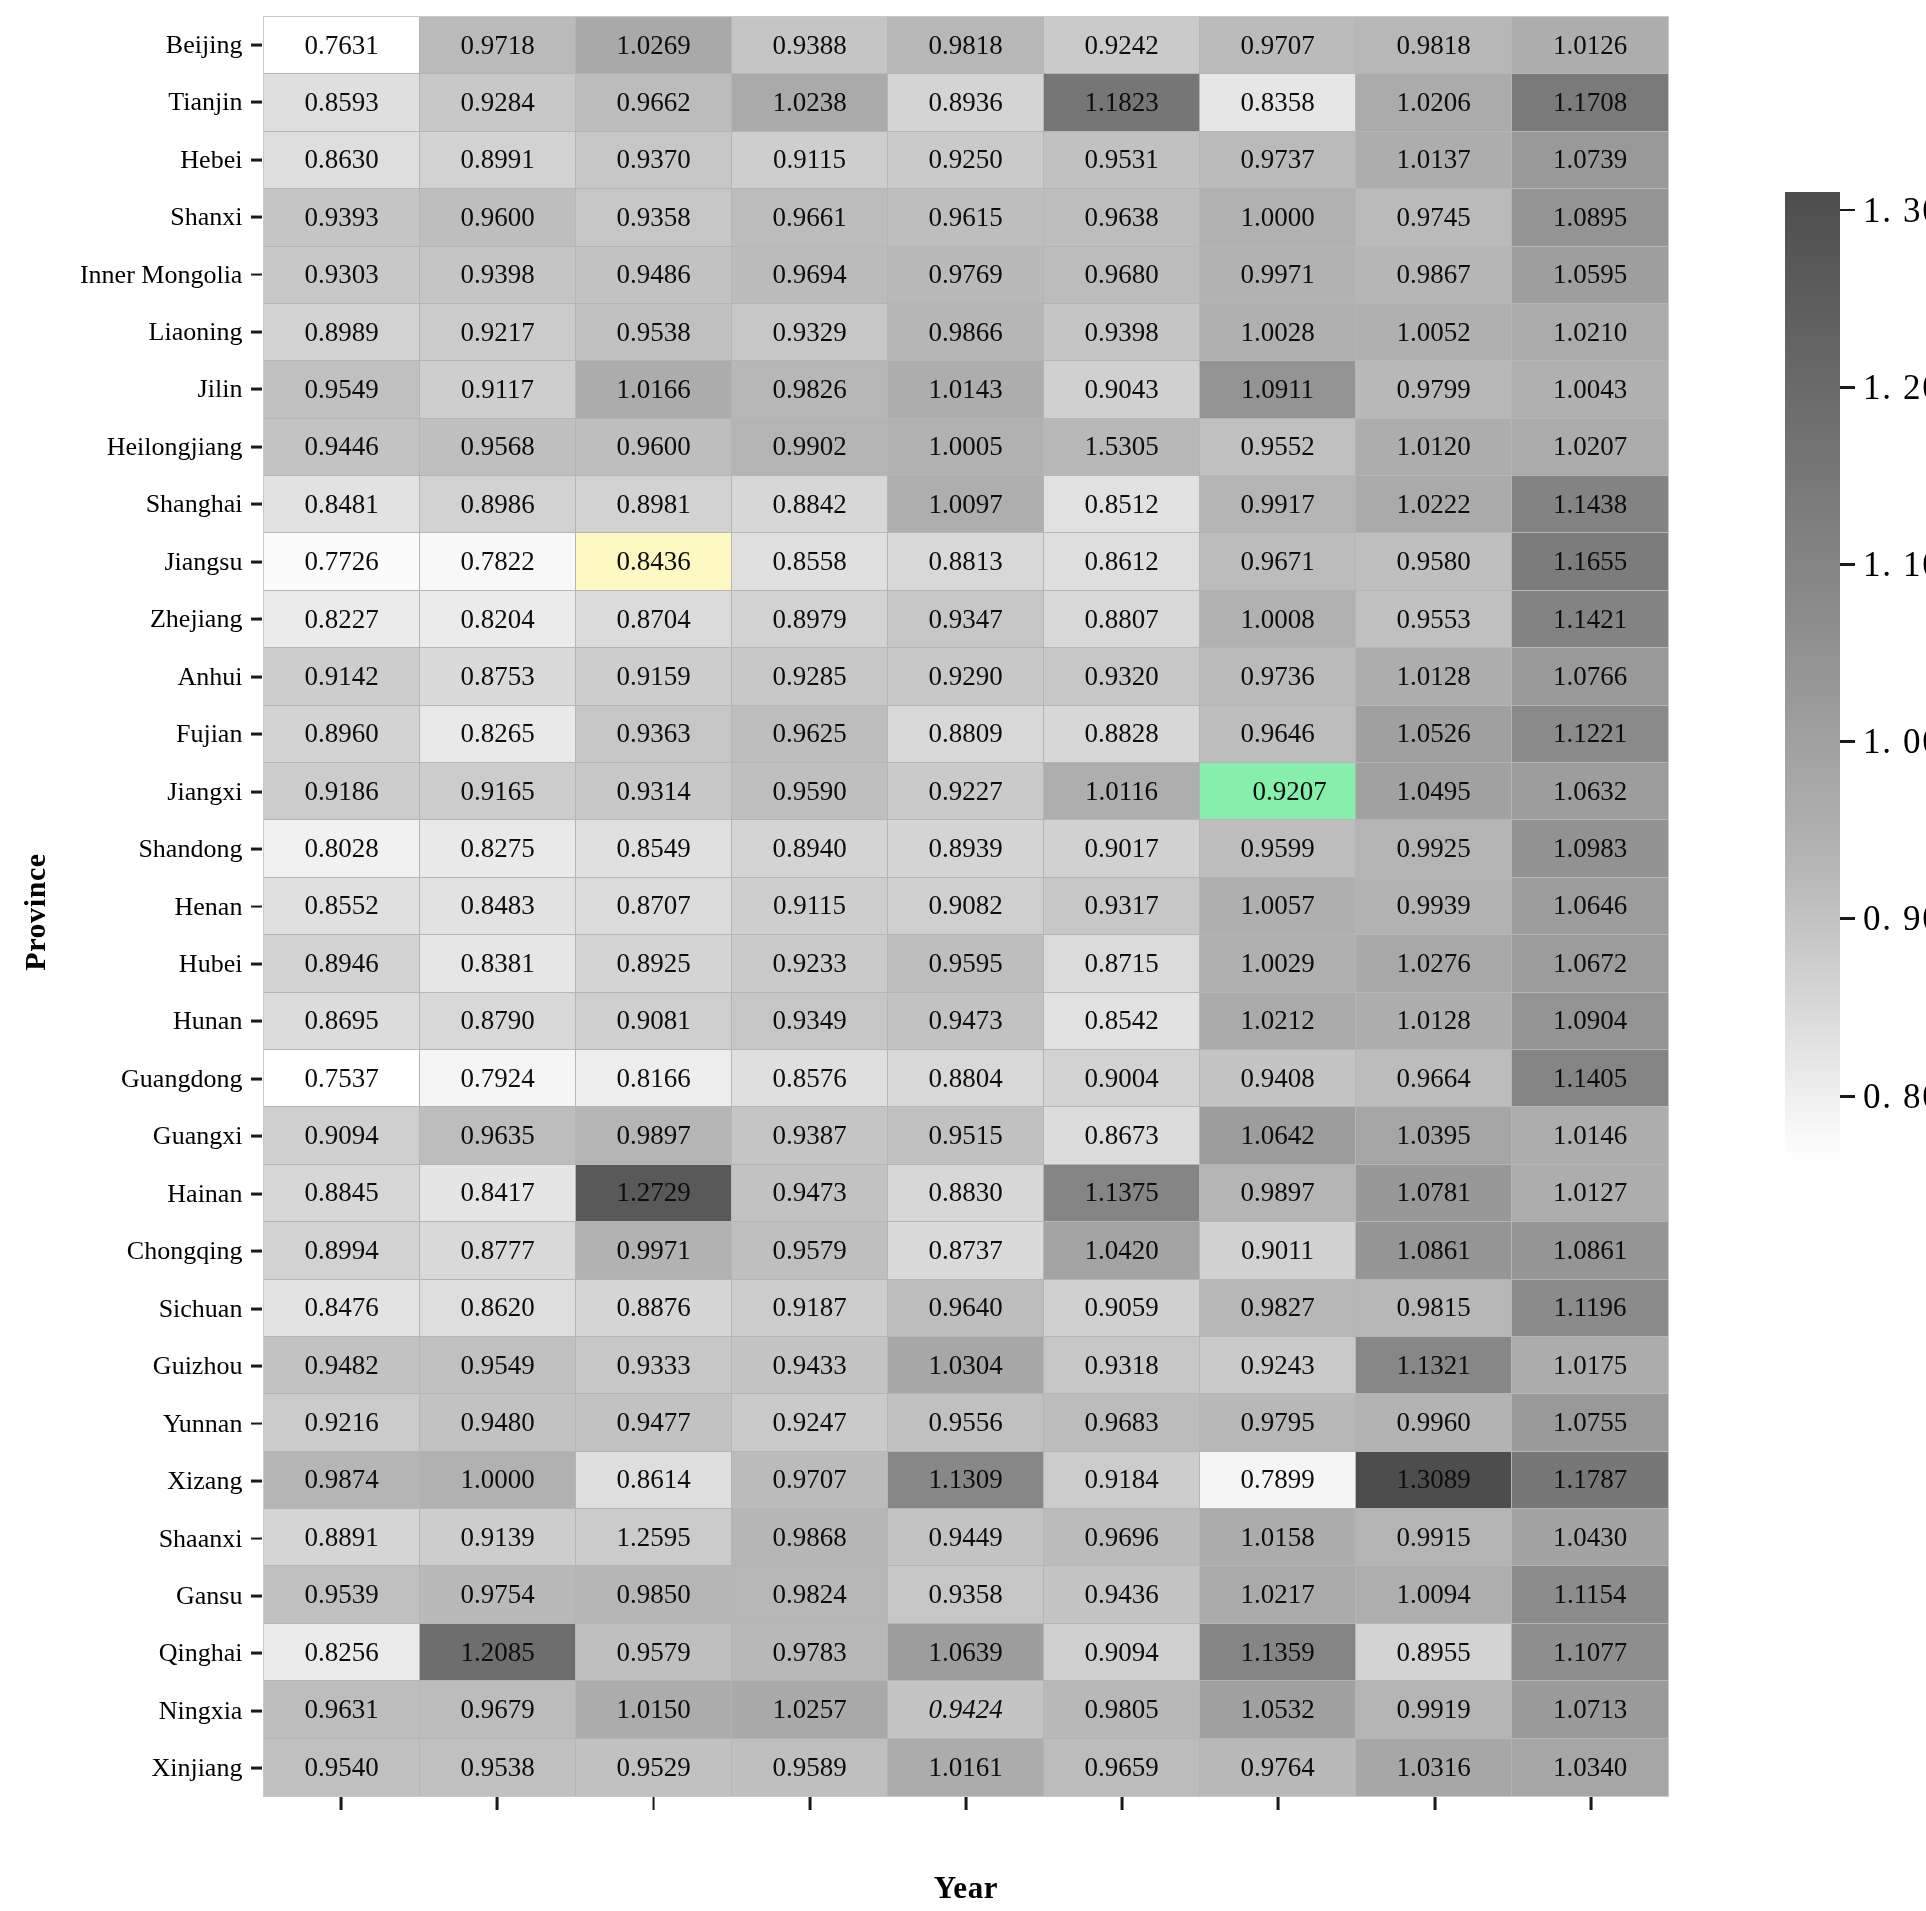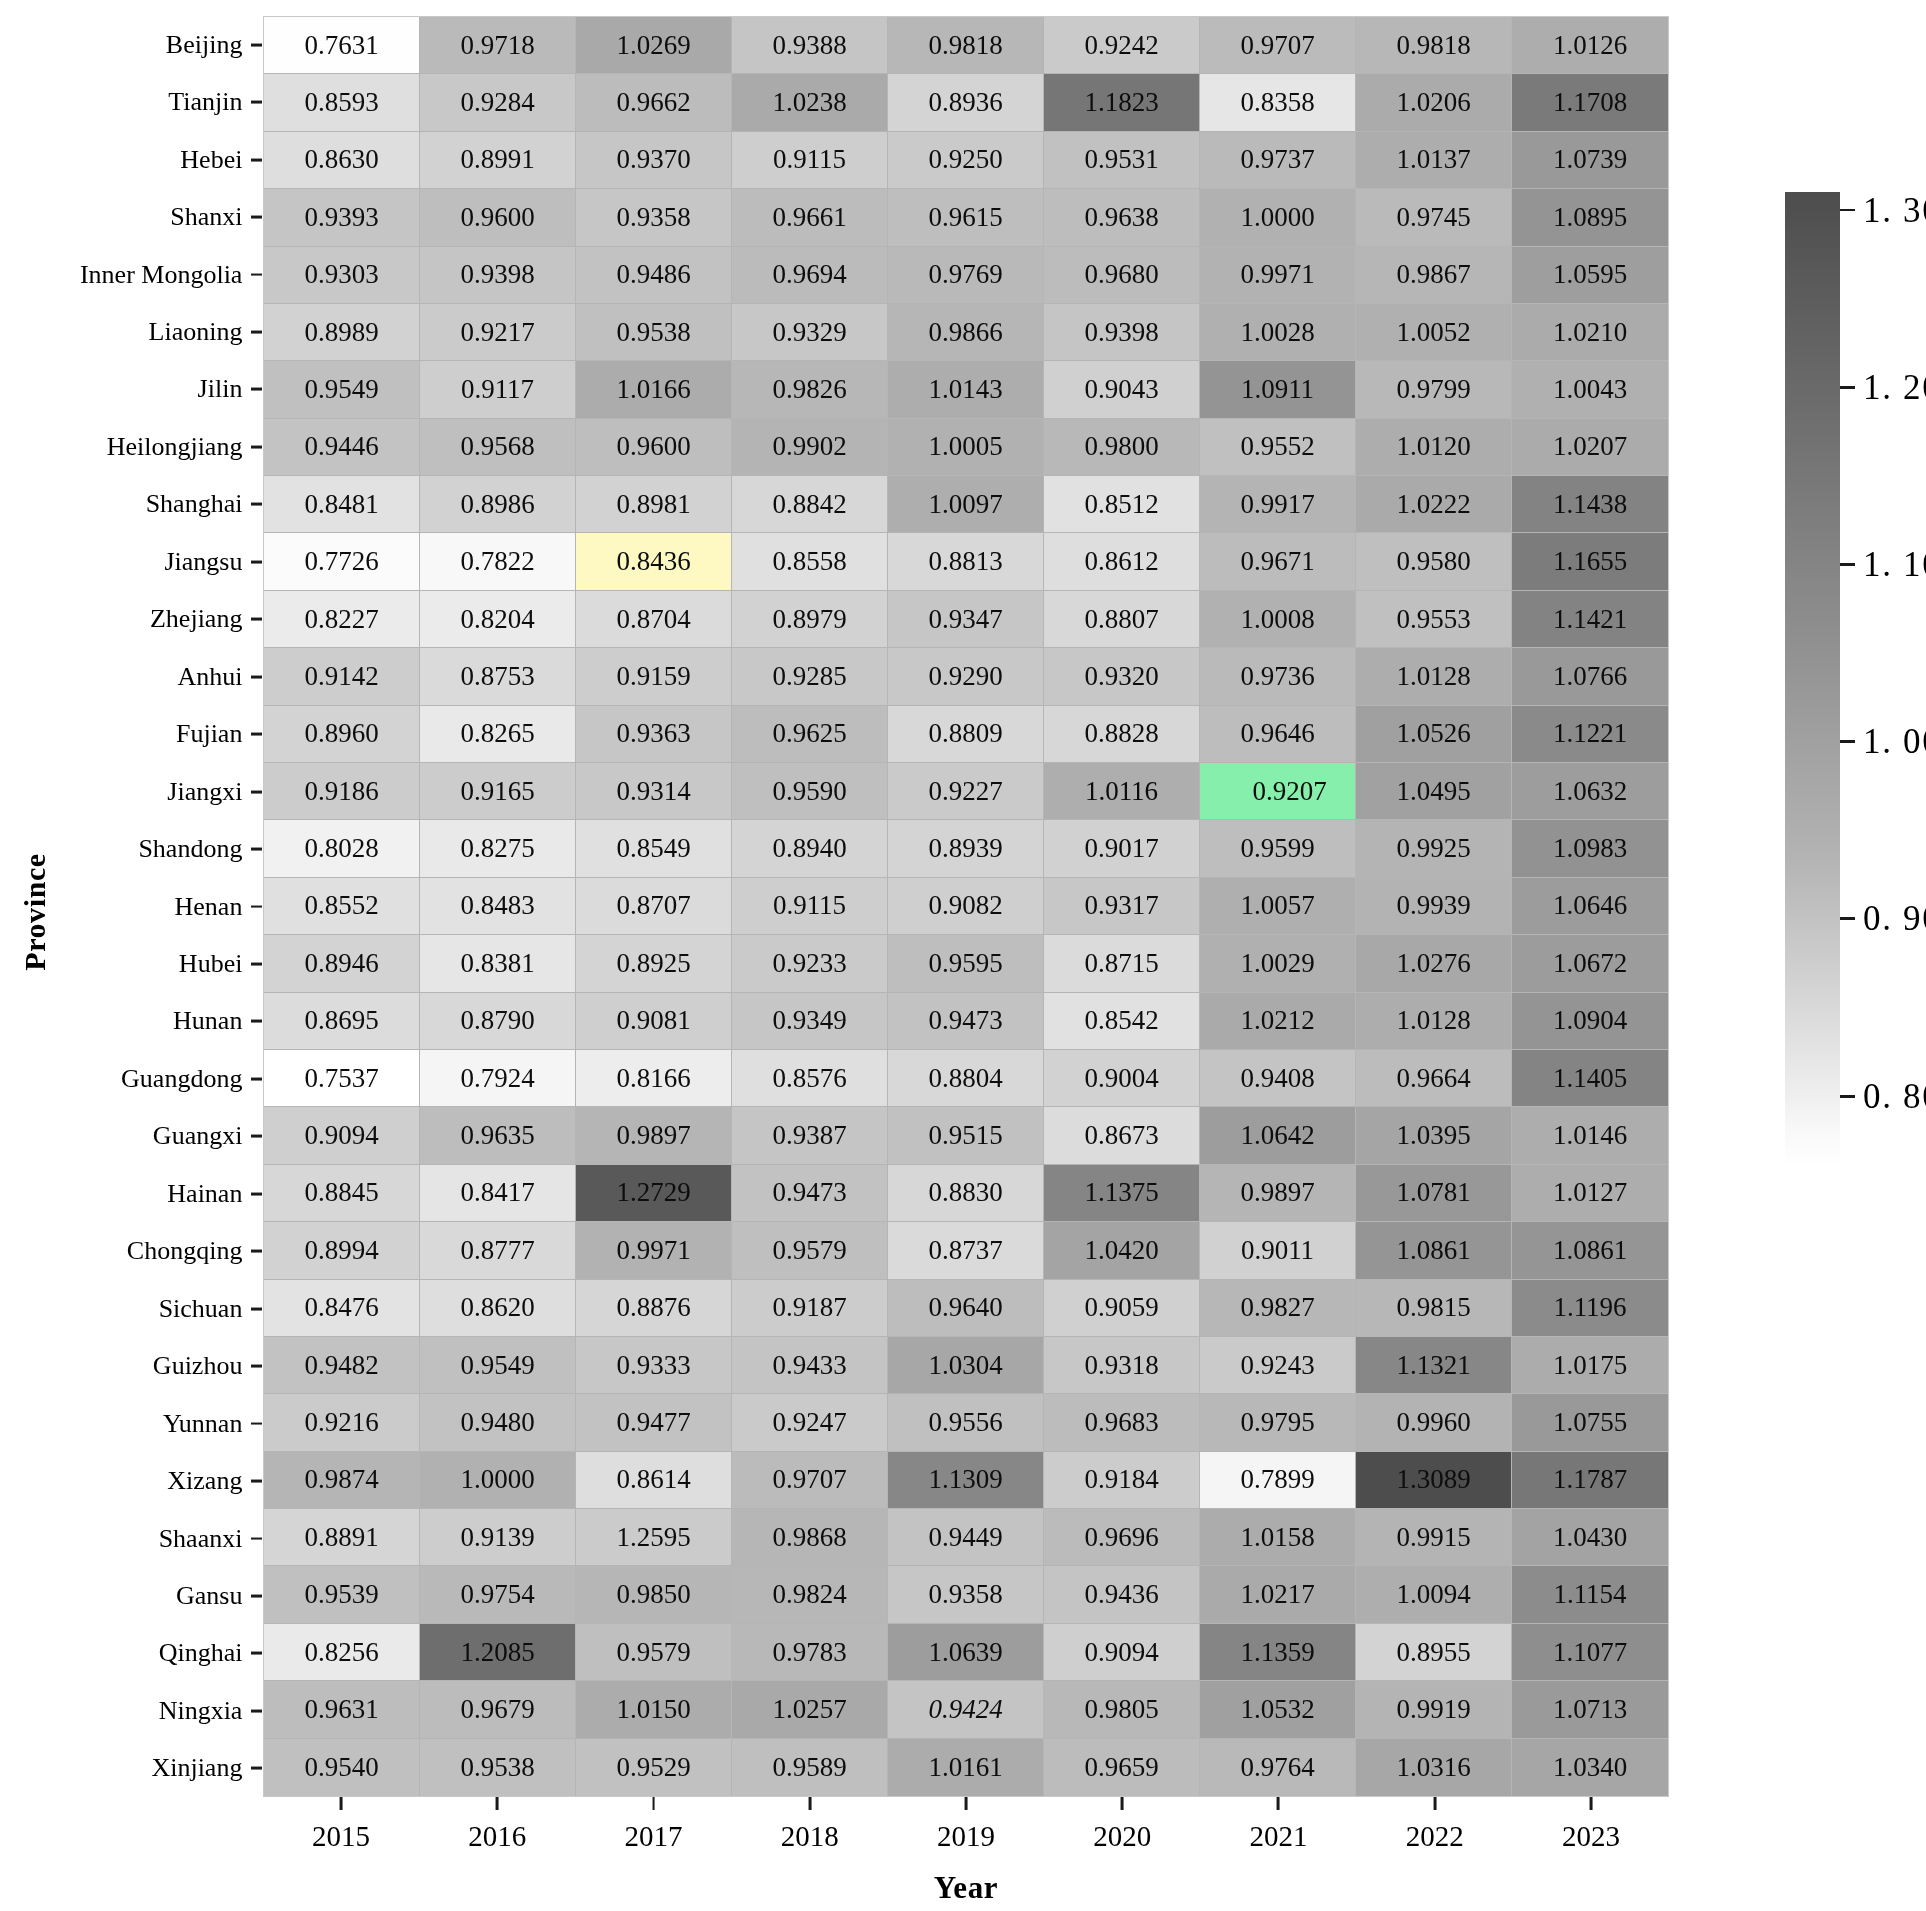--- a/index.html
+++ b/index.html
@@ -350,21 +350,21 @@
       <div class="cell" style="background: rgb(173, 173, 173);">1.0143</div>
       <div class="cell" style="background: rgb(208, 208, 208);">0.9043</div>
       <div class="cell" style="background: rgb(148, 148, 148);">1.0911</div>
       <div class="cell" style="background: rgb(184, 184, 184);">0.9799</div>
       <div class="cell" style="background: rgb(176, 176, 176); border-right: none;">1.0043</div>
       <div class="cell" style="background: rgb(195, 195, 195);">0.9446</div>
       <div class="cell" style="background: rgb(191, 191, 191);">0.9568</div>
       <div class="cell" style="background: rgb(190, 190, 190);">0.9600</div>
       <div class="cell" style="background: rgb(180, 180, 180);">0.9902</div>
       <div class="cell" style="background: rgb(177, 177, 177);">1.0005</div>
-      <div class="cell" style="background: rgb(184, 184, 184);">0.9800</div>
+      <div class="cell" style="background: rgb(184, 184, 184);">1.5305</div>
       <div class="cell" style="background: rgb(192, 192, 192);">0.9552</div>
       <div class="cell" style="background: rgb(173, 173, 173);">1.0120</div>
       <div class="cell" style="background: rgb(171, 171, 171); border-right: none;">1.0207</div>
       <div class="cell" style="background: rgb(226, 226, 226);">0.8481</div>
       <div class="cell" style="background: rgb(210, 210, 210);">0.8986</div>
       <div class="cell" style="background: rgb(210, 210, 210);">0.8981</div>
       <div class="cell" style="background: rgb(215, 215, 215);">0.8842</div>
       <div class="cell" style="background: rgb(174, 174, 174);">1.0097</div>
       <div class="cell" style="background: rgb(225, 225, 225);">0.8512</div>
       <div class="cell" style="background: rgb(180, 180, 180);">0.9917</div>
@@ -575,31 +575,20 @@
       <div class="xtick-cell"></div>
       <div class="xtick-cell"></div>
       <div class="xtick-cell"></div>
       <div class="xtick-cell"></div>
       <div class="xtick-cell"></div>
       <div class="xtick-cell"></div>
       <div class="xtick-cell"></div>
       <div class="xtick-cell"></div>
     </div>
 
-  <div id="xlabels">
-      <div class="xlabel">2015</div>
-      <div class="xlabel">2016</div>
-      <div class="xlabel">2017</div>
-      <div class="xlabel">2018</div>
-      <div class="xlabel">2019</div>
-      <div class="xlabel">2020</div>
-      <div class="xlabel">2021</div>
-      <div class="xlabel">2022</div>
-      <div class="xlabel">2023</div>
-    </div>
 
   <div id="xlabel-title">Year</div>
 
   <div id="cbar-wrap">
     <div id="cbar"></div>
   <div class="cbar-tick" style="top: 16.6px;"></div>
       <div class="cbar-lab" style="top: 17.7px;">1. 30</div>
       <div class="cbar-tick" style="top: 194px;"></div>
       <div class="cbar-lab" style="top: 195px;">1. 20</div>
       <div class="cbar-tick" style="top: 371px;"></div>

